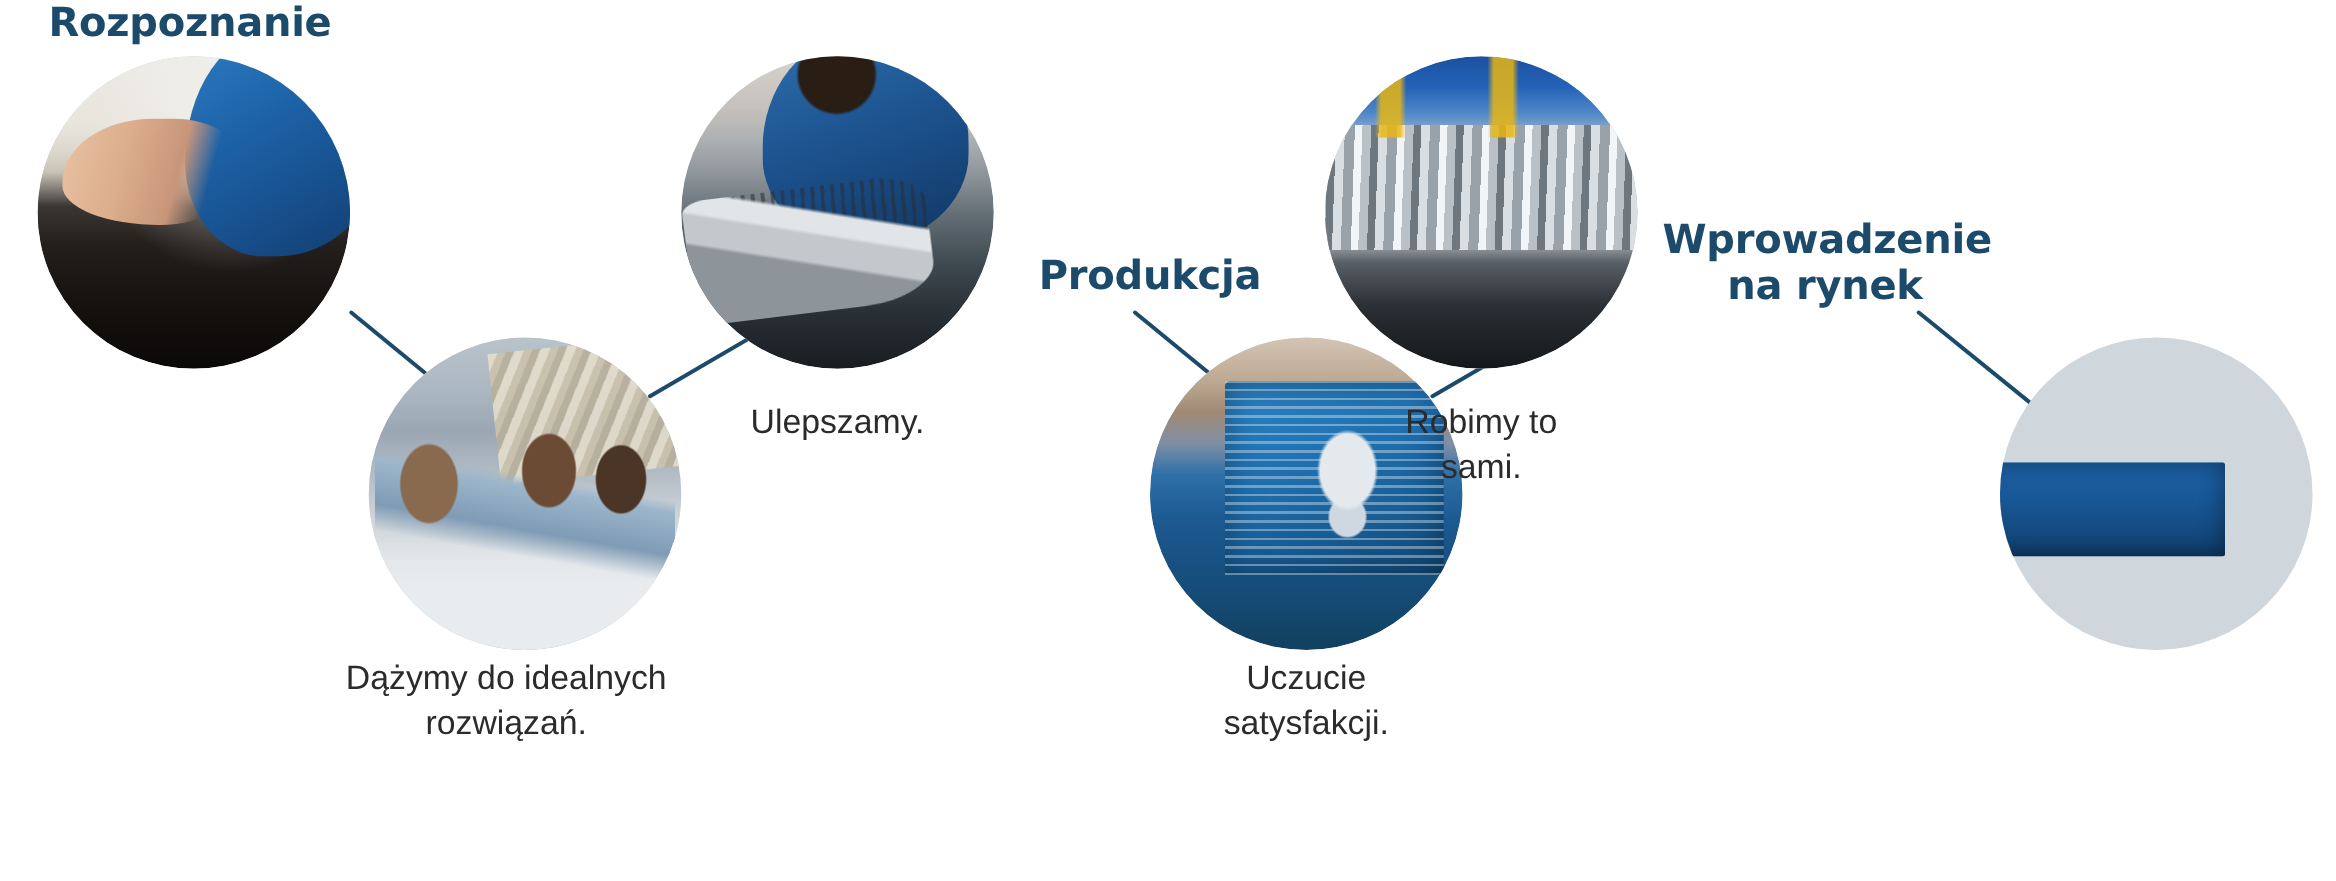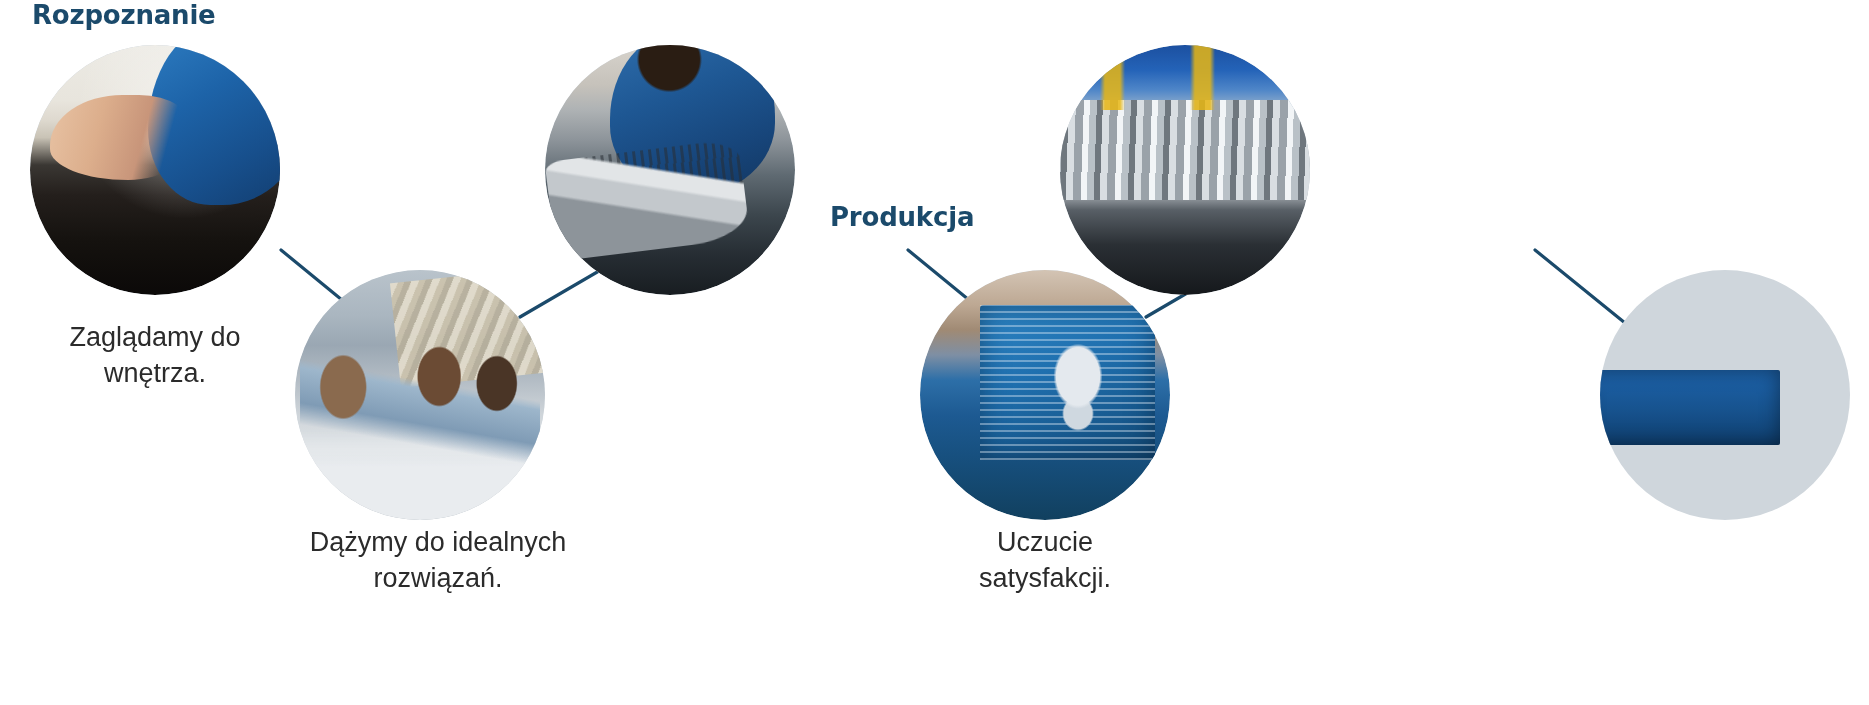--- a/index.html
+++ b/index.html
@@ -50,25 +50,25 @@
     height: 100%;
     border-radius: 50%;
   }
 
   
   .heading {
     position: absolute;
     z-index: 5;
     font-family: "DejaVu Sans", sans-serif;
     font-weight: bold;
-    font-size: 26px;
+    font-size: 32px;
     line-height: 1.17;
     letter-spacing: -0.2px;
     color: #1b4a6b;
-    text-align: left;
+    text-align: center;
     white-space: pre-line;
   }
 
   
   .caption {
     position: absolute;
     z-index: 5;
     font-family: "Liberation Sans", sans-serif;
     font-weight: 400;
     font-size: 27px;
@@ -308,60 +308,63 @@
   </svg>
 
   <div class="heading" style="left:32px; top:0px; width:240px;">Rozpoznanie</div>
 
   <div class="step">
     <div class="circle" style="left:30px; top:45px; width:250px; height:250px;">
       <div class="photo art-inspect"></div>
     </div>
   </div>
 
-  <div class="caption" style="left:20px; top:320px; width:270px;">Zaglądamy do
-wnętrza.</div>
 
 
   <div class="step">
     <div class="circle" style="left:295px; top:270px; width:250px; height:250px;">
       <div class="photo art-team"></div>
     </div>
   </div>
 
-  <div class="caption" style="left:273px; top:525px; width:330px;">Dążymy do idealnych
+  <div class="caption" style="left:240px; top:525px; width:330px;">Dążymy do idealnych
 rozwiązań.</div>
 
 
   <div class="step">
     <div class="circle" style="left:545px; top:45px; width:250px; height:250px;">
       <div class="photo art-design"></div>
     </div>
   </div>
 
+  <div class="caption" style="left:540px; top:320px; width:260px;">Ulepszamy.</div>
 
   <div class="heading" style="left:830px; top:202px; width:180px;">Produkcja</div>
 
   <div class="step">
     <div class="circle" style="left:920px; top:270px; width:250px; height:250px;">
       <div class="photo art-proto"></div>
     </div>
   </div>
 
   <div class="caption" style="left:915px; top:525px; width:260px;">Uczucie
 satysfakcji.</div>
 
 
   <div class="step">
     <div class="circle" style="left:1060px; top:45px; width:250px; height:250px;">
       <div class="photo art-production"></div>
     </div>
   </div>
 
-
+  <div class="caption" style="left:1055px; top:320px; width:260px;">Robimy to
+sami.</div>
+
+  <div class="heading" style="left:1330px; top:173px; width:260px;">Wprowadzenie
+na rynek</div>
 
   <div class="step">
     <div class="circle" style="left:1600px; top:270px; width:250px; height:250px;">
       <div class="photo art-market"></div>
     </div>
   </div>
 
 
 </div>
 

